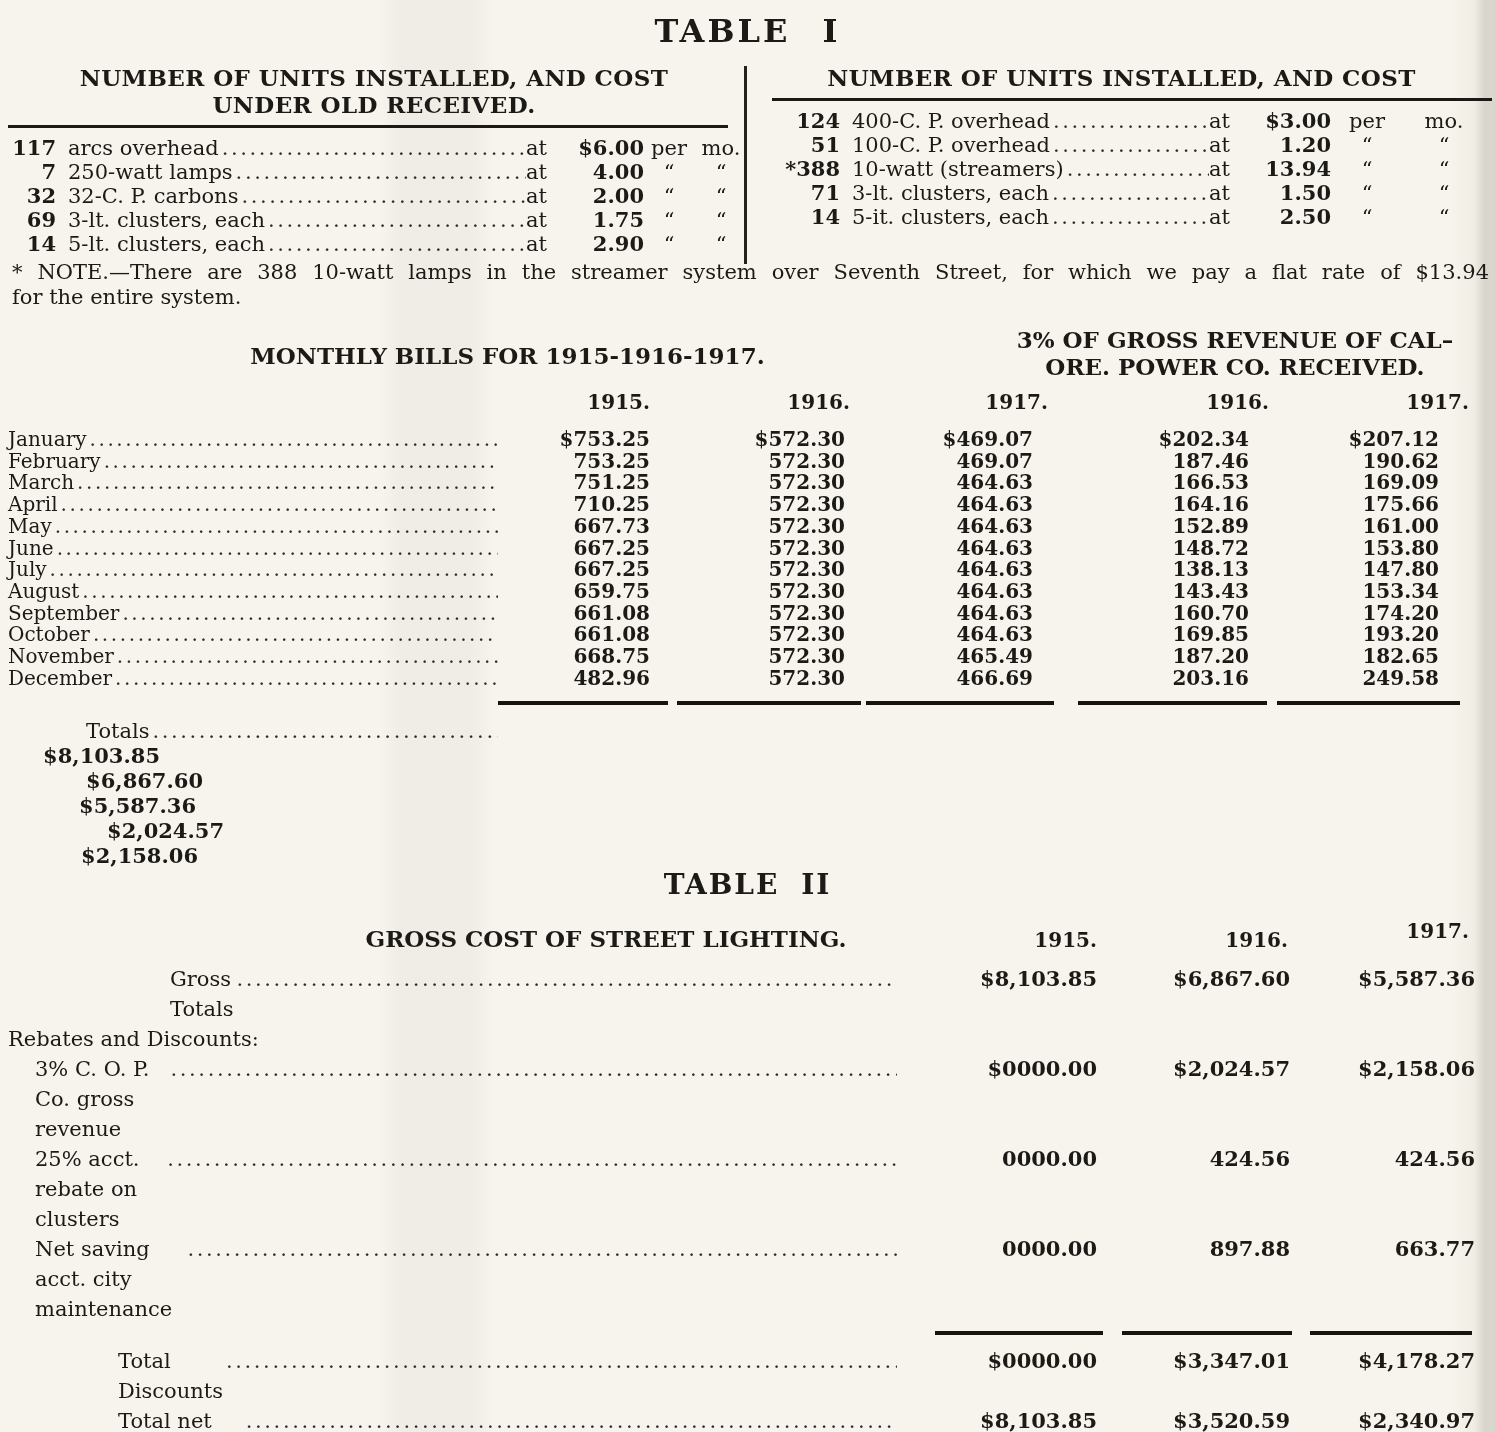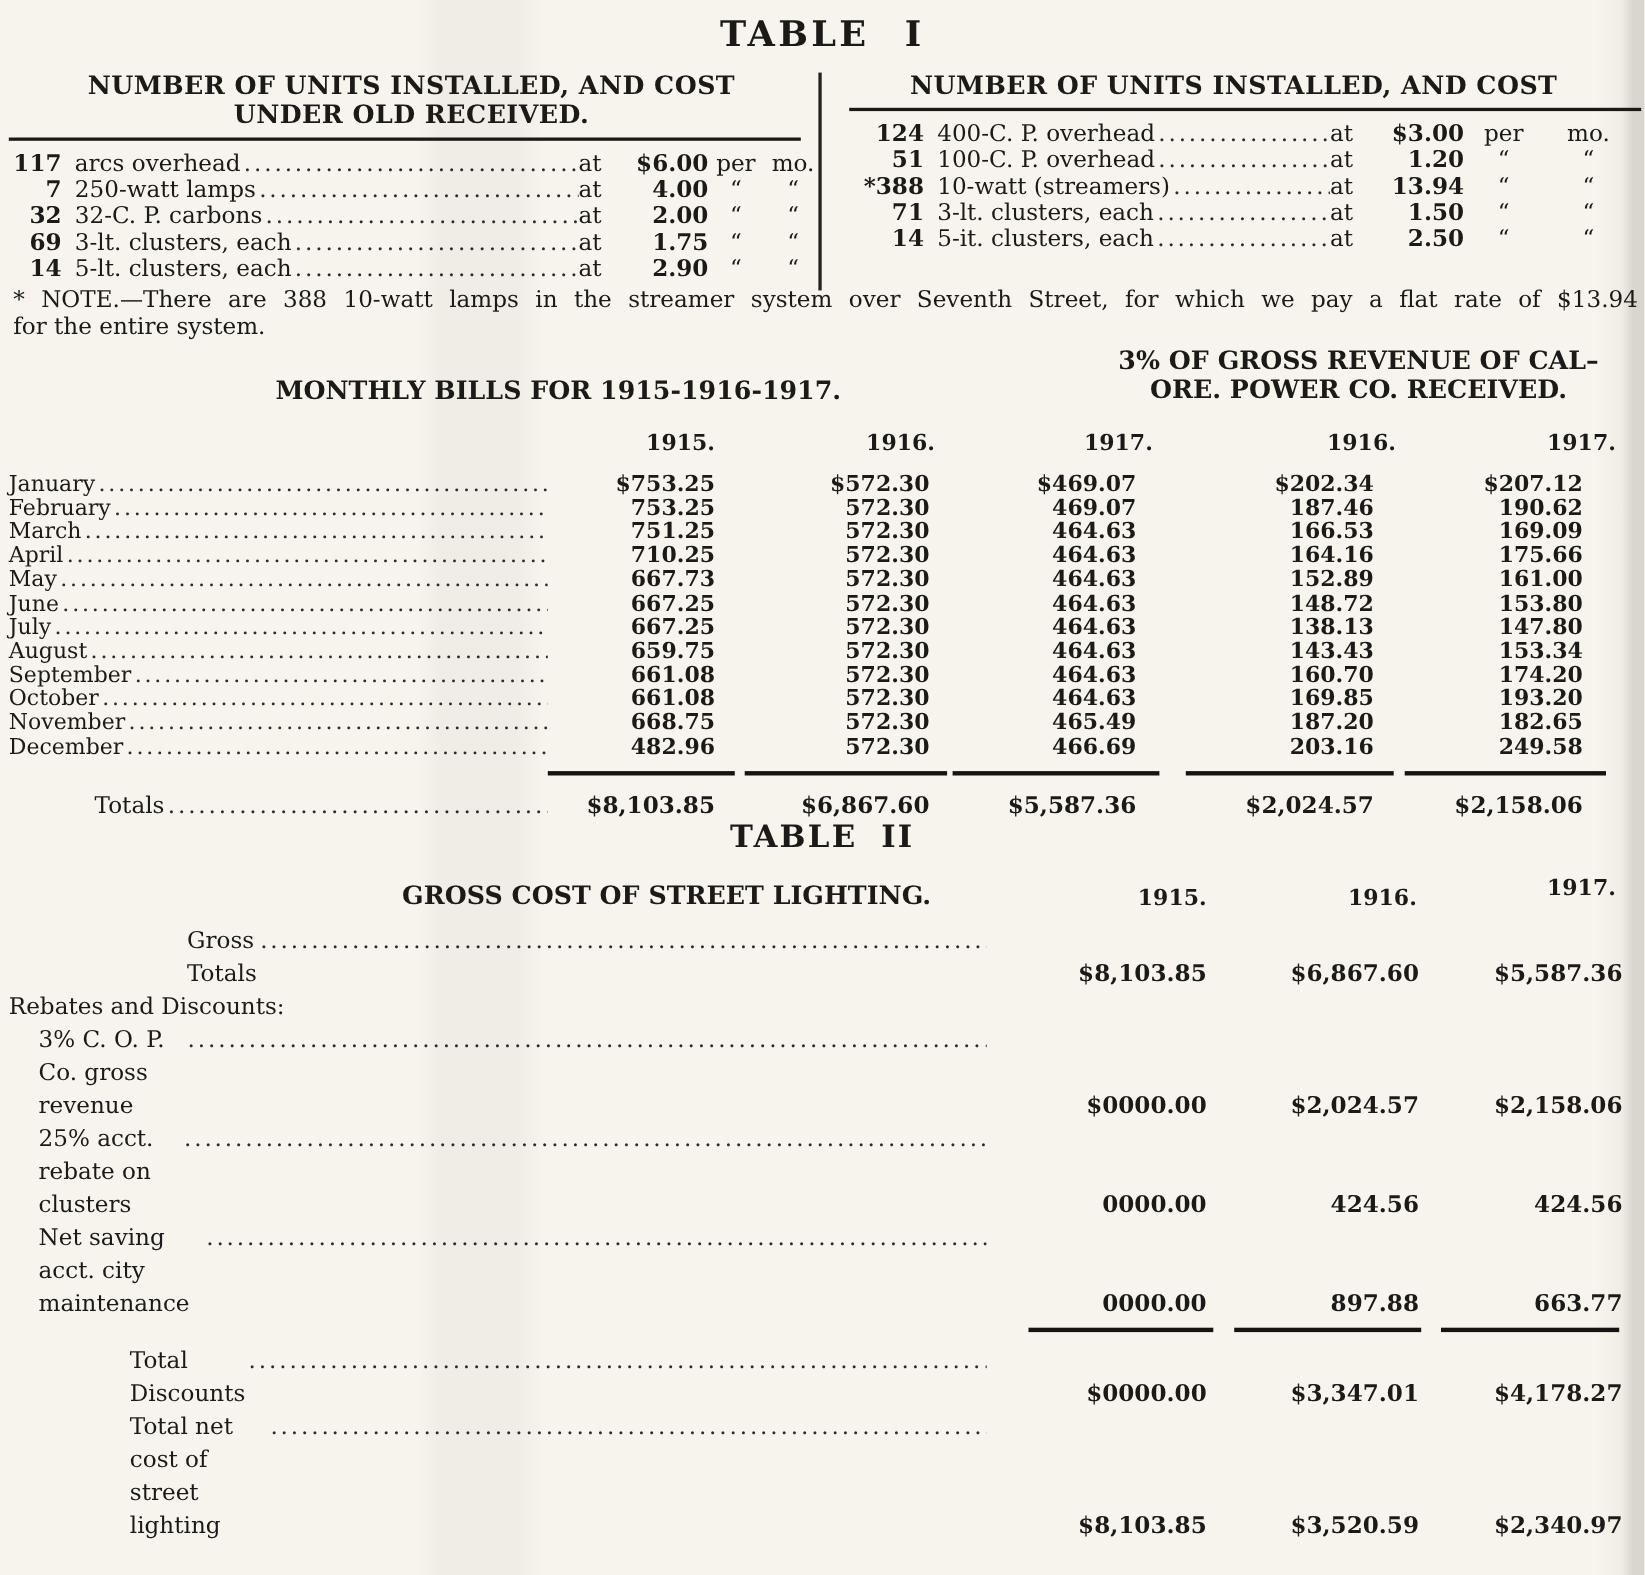--- a/index.html
+++ b/index.html
@@ -39,50 +39,50 @@
   .u2-l { width:54px; text-align:center; flex:none; }
   .pr-r { width:92px; text-align:right; flex:none; }
   .u1-r { width:72px; text-align:center; flex:none; }
   .u2-r { width:92px; text-align:center; flex:none; padding-right:10px; box-sizing:border-box; }
 
   .note { margin-top:4px; font-size:21px; line-height:25px; padding:0 6px 0 12px; }
   .note1 { text-align:justify; text-align-last:justify; }
 
   
   .sec-heads { position:relative; height:74px; margin-top:2px; }
-  .rev-title { position:absolute; left:985px; top:2px; width:500px; text-align:center; font-weight:700; font-size:23px; line-height:27px; }
+  .rev-title { position:absolute; left:985px; top:14px; width:500px; text-align:center; font-weight:700; font-size:23px; line-height:27px; }
   .mb-title  { position:absolute; left:235px; top:30px; width:545px; text-align:center; font-weight:700; font-size:23px; }
 
   
   .mt-head { display:flex; margin-top:4px; font-size:20px; font-weight:700; }
   .msp { width:498px; flex:none; }
   .mc1 { width:152px; flex:none; text-align:right; }
   .mc2 { width:195px; flex:none; text-align:right; }
   .mc3 { width:188px; flex:none; text-align:right; }
   .mc4 { width:216px; flex:none; text-align:right; }
   .mc5 { width:190px; flex:none; text-align:right; }
   .mt-head .mc1 { padding-right:5px; }  .mt-head .mc2 { padding-right:10px; }
   .mt-head .mc3 { padding-right:5px; }  .mt-head .mc4 { padding-right:10px; }
   .mt-head .mc5 { padding-right:8px; }
   .mt-body { margin-top:15px; }
   .mrow { display:flex; align-items:baseline; font-size:20px; line-height:21.7px; padding-left:8px; }
   .m-label { width:490px; flex:none; display:flex; align-items:baseline; }
   .rulerow { position:relative; height:5px; margin-top:12px; }
   .rulerow i { position:absolute; top:0; height:3.5px; background:#15140f; }
-  .totrow { display:flex; align-items:baseline; font-size:21px; margin-top:13px; padding-left:8px; }
+  .totrow { display:flex; align-items:baseline; font-size:21px; margin-top:13px; padding-left:8px;flex-direction:column; }
   .tot-label { width:490px; flex:none; display:flex; align-items:baseline; padding-left:78px; box-sizing:border-box; }
 
   
   .t2-title { text-align:center; font-size:28px; font-weight:700; letter-spacing:2px; word-spacing:10px; }
   .t2-subrow { display:flex; align-items:flex-end; margin-top:24px; }
   .t2-sub { width:897px; flex:none; text-align:center; padding-left:315px; box-sizing:border-box; font-size:23px; font-weight:700; }
   .hc1 { width:200px; flex:none; text-align:right; font-size:20px; font-weight:700; }
   .hc2 { width:193px; flex:none; text-align:right; font-size:20px; font-weight:700; padding-right:2px; box-sizing:border-box; }
   .hc3 { width:185px; flex:none; text-align:right; font-size:20px; font-weight:700; padding-right:6px; box-sizing:border-box; position:relative; top:-9px; }
-  .t2row { display:flex; align-items:flex-end; font-size:21px; line-height:30px; padding-left:8px; }
+  .t2row { display:flex; align-items:flex-start; font-size:21px; line-height:30px; padding-left:8px; }
   .t2-label { width:889px; flex:none; display:flex; align-items:baseline; }
   .tc1 { width:200px; flex:none; text-align:right; }
   .tc2 { width:193px; flex:none; text-align:right; }
   .tc3 { width:185px; flex:none; text-align:right; }
   .ind-gross { padding-left:162px; }
   .ind-pct { padding-left:27px; }
   .ind-tot { padding-left:110px; }
   .t2-first { margin-top:12px; }
   .t2-rules { position:relative; height:5px; margin-top:7px; }
   .t2-rules i { position:absolute; top:0; height:3.5px; background:#15140f; }

